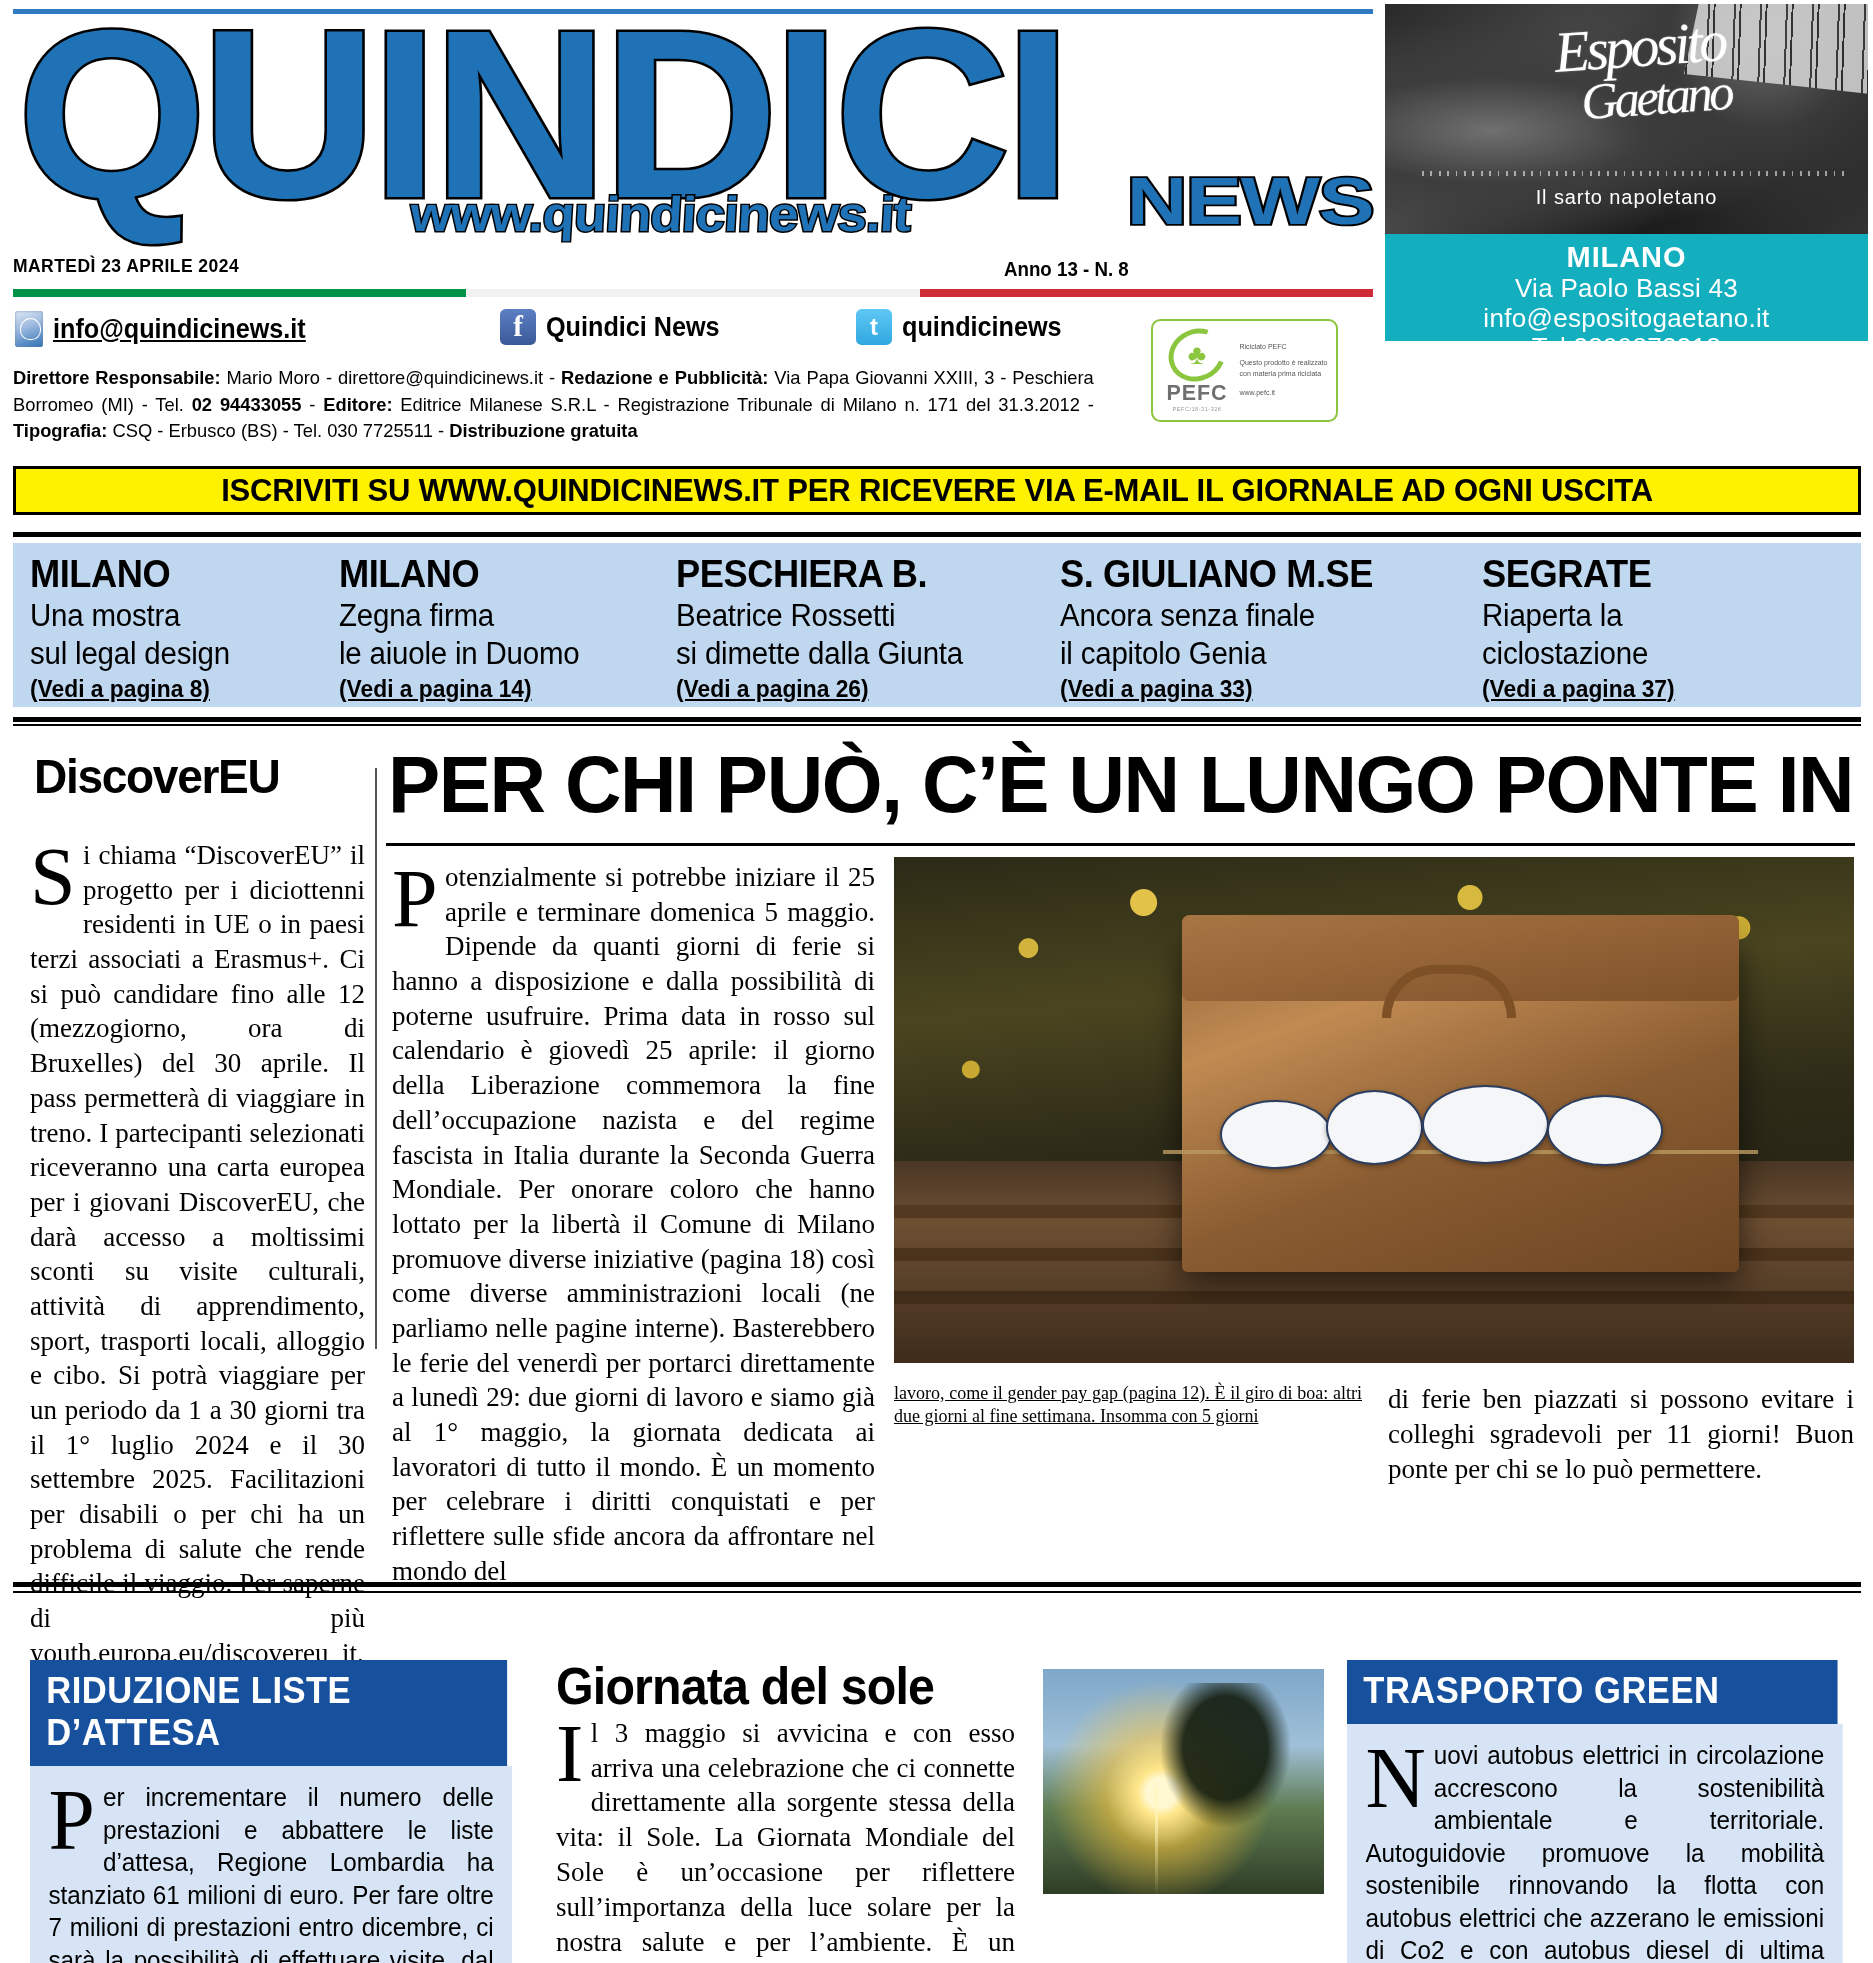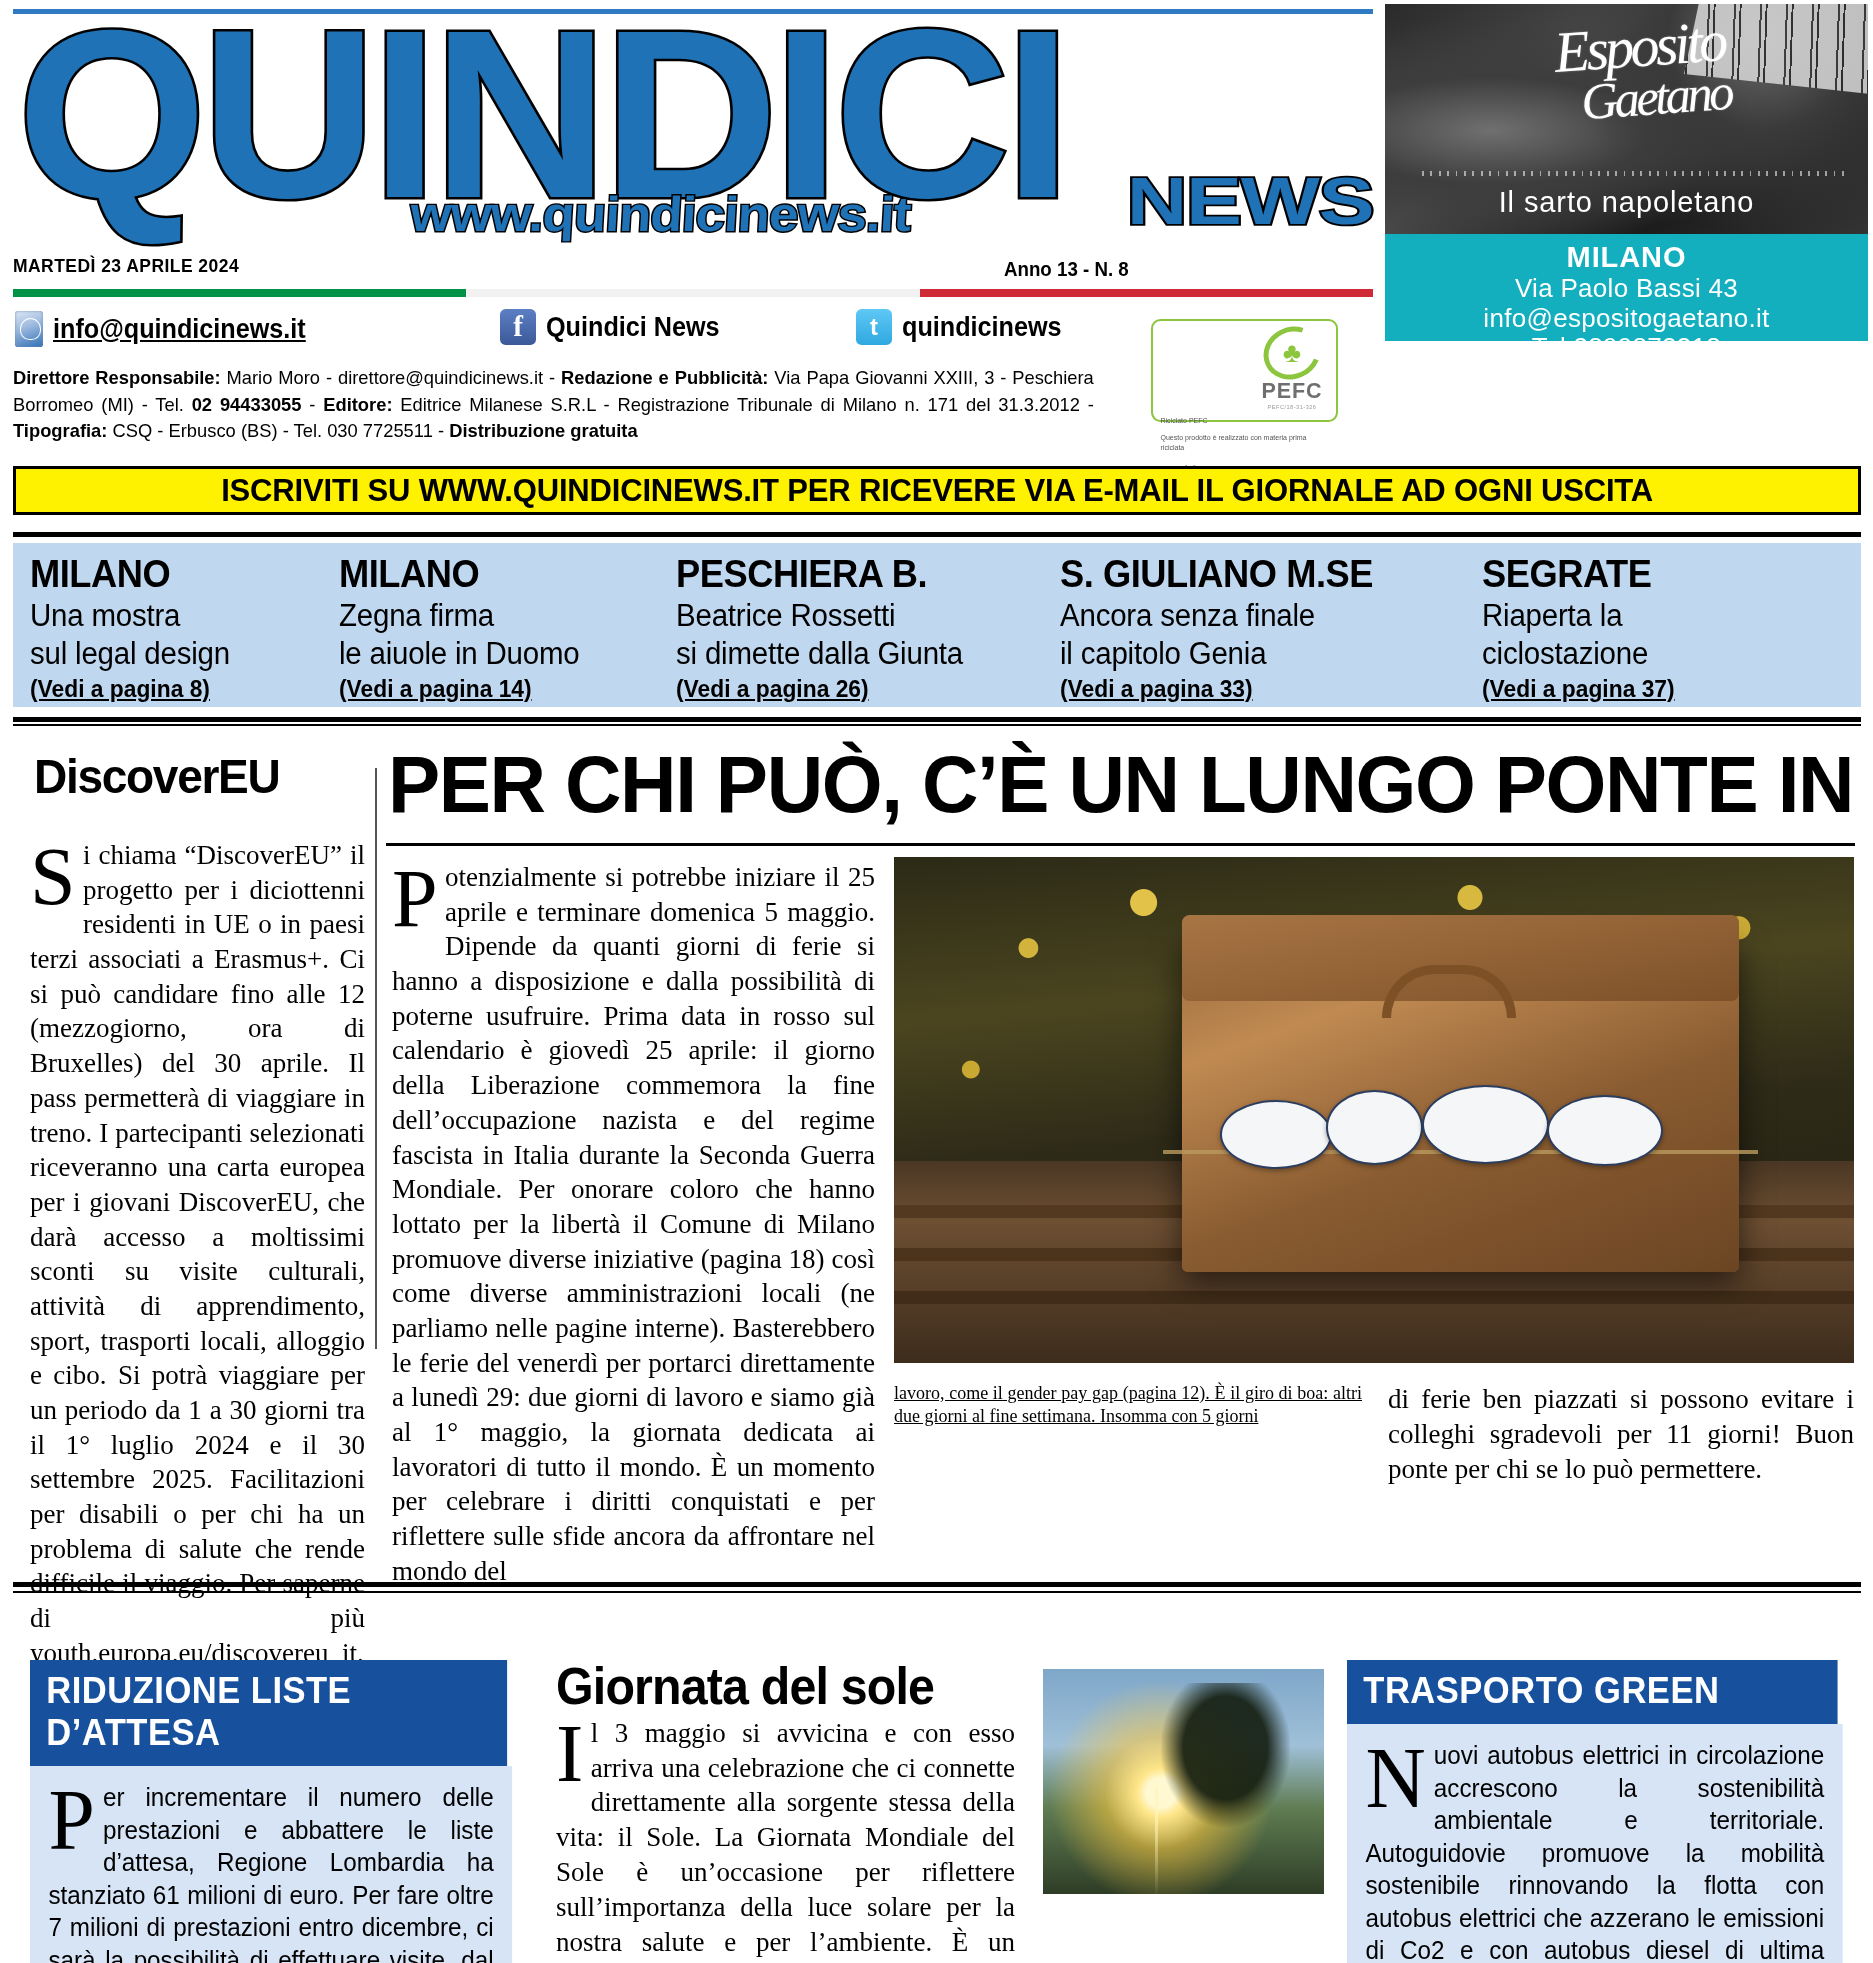--- a/index.html
+++ b/index.html
@@ -98,21 +98,21 @@
     position:absolute; left:13px; top:365px; width:1120px;
     font-size:19px; line-height:1.40; text-align:justify;
     transform: scaleX(0.965); transform-origin:left top;
   }
   .colophon b { font-weight:700; }
 
   
   .pefc {
     position:absolute; left:1151px; top:319px; width:187px; height:103px;
     border:2.8px solid #8CC63F; border-radius:9.4px; background:#fff;
-    display:flex; align-items:flex-end; padding:5.6px 7.5px; gap:6px;flex-direction:column;
+    display:flex; align-items:center; padding:5.6px 7.5px; gap:6px;
   }
   .pefc-logo { width:73px; text-align:center; }
   .pefc-tree {
     width:58px; height:52px; margin:0 auto;
     border:5.6px solid #8CC63F; border-radius:50%;
     border-right-color:transparent; position:relative;
     transform:rotate(-25deg);
   }
   .pefc-tree::after{
     content:"♣"; position:absolute; left:50%; top:50%;
@@ -150,21 +150,21 @@
     text-shadow:0 0 1.9px rgba(255,255,255,.35);
     white-space:nowrap; line-height:0.8; text-align:center;
   }
   .ad-sig small { display:block; font-size:51px; margin-top:7.5px; margin-left:26px; }
   .ad-dots {
     position:absolute; left:37px; right:20.6px; top:167px; height:5.6px;
     background: repeating-linear-gradient(90deg, rgba(255,255,255,.55) 0 1.9px, transparent 1.9px 8.4px);
   }
   .ad-tagline {
     position:absolute; left:0; right:0; top:182px; text-align:center;
-    color:#ffffff; font-size:29px; letter-spacing:0.9px; font-weight:400;
+    color:#ffffff; font-size:20px; letter-spacing:0.9px; font-weight:400;
   }
   .ad-info {
     position:absolute; left:0; right:0; top:230px; bottom:0;
     background:#13AFBE; color:#fff; text-align:center; padding-top:7.5px;
   }
   .ad-city { font-weight:700; font-size:29px; letter-spacing:0.9px; }
   .ad-line { font-size:26px; line-height:1.13; letter-spacing:0.3px; }
 
   
   .yellow-banner {

